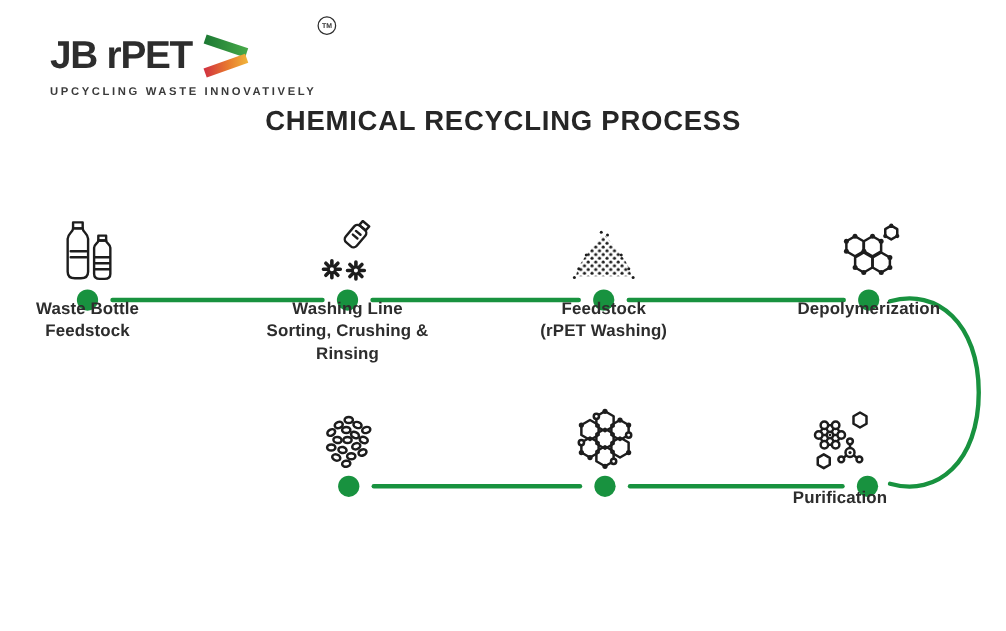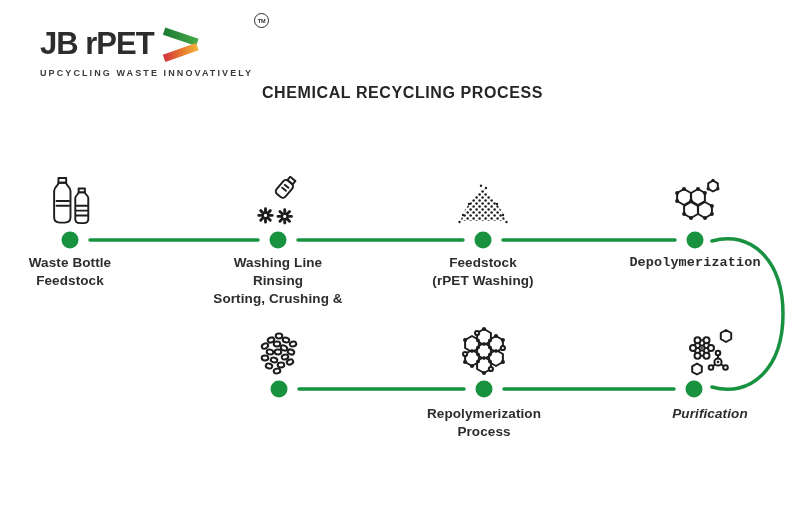--- a/index.html
+++ b/index.html
@@ -18,28 +18,28 @@
     position:absolute;right:-16px;top:-9px;width:13px;height:13px;border:1.4px solid #2d2d2d;
     border-radius:50%;font-size:5.5px;font-weight:700;color:#2d2d2d;
     display:flex;align-items:center;justify-content:center;letter-spacing:0;
   }
   .tagline{
     margin-top:4px;font-size:9px;font-weight:700;color:#3a3a3a;letter-spacing:2.1px;white-space:nowrap;
   }
   
   .page-title{
     position:absolute;left:0;right:0;top:84px;text-align:center;
-    font-size:16px;font-weight:800;color:#262626;letter-spacing:0.6px;
+    font-size:22px;font-weight:800;color:#262626;letter-spacing:0.6px;
   }
   
   .connector-svg{position:absolute;left:0;top:0;}
   .step{position:absolute;width:180px;display:flex;flex-direction:column;align-items:center;}
   .step-icon{height:50px;display:flex;align-items:flex-end;justify-content:center;}
   .step-label{
-    margin-top:28px;text-align:center;font-size:13.5px;font-weight:700;color:#2d2d2d;
+    margin-top:12px;text-align:center;font-size:13.5px;font-weight:700;color:#2d2d2d;
     line-height:18px;letter-spacing:0.1px;
   }
   .step-label span{display:block;}
   .ic{stroke:#1d1d1d;fill:none;stroke-width:2;stroke-linecap:round;stroke-linejoin:round;}
 </style>
 </head>
 <body>
 
 <div id="canvas">
 
@@ -118,22 +118,22 @@
           <circle r="2.6" fill="#fff" stroke-width="1.8"></circle>
         </g>
         <g stroke-width="3" transform="translate(33,42)">
           <path d="M-7,0 H7 M0,-7 V7 M-5,-5 L5,5 M-5,5 L5,-5"></path>
           <circle r="2.6" fill="#fff" stroke-width="1.8"></circle>
         </g>
       </svg>
     </div>
     <div class="step-label">
       <span>Washing Line</span>
+      <span>Sorting, Crushing &amp;</span>
       <span>Rinsing</span>
-      <span>Sorting, Crushing &amp;</span>
     </div>
   </div>
 
   <div class="step" style="left:393px;top:176px;">
     <div class="step-icon">
       <svg width="52" height="42" viewBox="0 0 52 42">
         <defs>
           <pattern id="flk" width="6" height="6" patternUnits="userSpaceOnUse">
             <circle cx="1.6" cy="1.6" r="1.25" fill="#1d1d1d"></circle>
             <circle cx="4.6" cy="4.6" r="1.25" fill="#1d1d1d"></circle>
@@ -151,21 +151,21 @@
             <circle cx="40" cy="20" r="1.2"></circle>
         </g>
       </svg>
     </div>
     <div class="step-label">
       <span>Feedstock</span>
       <span>(rPET Washing)</span>
     </div>
   </div>
 
-  <div class="step" style="left:605px;top:176px;font-family:Liberation Mono, monospace;">
+  <div class="step" style="left:605px;top:176px;">
     <div class="step-icon">
       <svg width="56" height="50" viewBox="0 0 56 50" class="ic" stroke-width="1.8">
         <polygon points="17,13 23.9,17 23.9,25 17,29 10.1,25 10.1,17"></polygon>
         <polygon points="31,13 37.9,17 37.9,25 31,29 24.1,25 24.1,17"></polygon>
         <polygon points="24,26 30.9,30 30.9,38 24,42 17.1,38 17.1,30"></polygon>
         <polygon points="38,26 44.9,30 44.9,38 38,42 31.1,38 31.1,30"></polygon>
         <polygon points="46,4.5 50.8,7.3 50.8,12.8 46,15.5 41.2,12.8 41.2,7.3"></polygon>
         <g fill="#1d1d1d" stroke="none">
           <circle cx="17" cy="13" r="2"></circle>
             <circle cx="31" cy="13" r="2"></circle>
@@ -182,21 +182,21 @@
           <circle cx="50.8" cy="12.8" r="1.7"></circle>
             <circle cx="41.2" cy="12.8" r="1.7"></circle>
         </g>
       </svg>
     </div>
     <div class="step-label">
       <span>Depolymerization</span>
     </div>
   </div>
 
-  <div class="step" style="left:620px;top:327px;font-style:italic;">
+  <div class="step" style="left:582px;top:327px;">
     <div class="step-icon">
       <svg width="54" height="50" viewBox="0 0 54 50" class="ic" stroke-width="1.8">
         <polygon points="28,21 23.5,28.8 14.5,28.8 10,21 14.5,13.2 23.5,13.2"></polygon>
         <path d="M19,21 L28,21 M19,21 L23.5,28.8 M19,21 L14.5,28.8 M19,21 L10,21 M19,21 L14.5,13.2 M19,21 L23.5,13.2"></path>
         <g fill="#fff">
           <circle cx="28" cy="21" r="3"></circle>
             <circle cx="23.5" cy="28.8" r="3"></circle>
           <circle cx="14.5" cy="28.8" r="3"></circle>
             <circle cx="10" cy="21" r="3"></circle>
           <circle cx="14.5" cy="13.2" r="3"></circle>
@@ -239,24 +239,20 @@
           <circle cx="38" cy="11" r="2.1"></circle>
             <circle cx="14" cy="41" r="2.1"></circle>
         </g>
         <g fill="#fff">
           <circle cx="19.1" cy="8" r="2.1"></circle>
             <circle cx="44.9" cy="23" r="2.1"></circle>
           <circle cx="32.9" cy="44" r="2.1"></circle>
             <circle cx="7.1" cy="29" r="2.1"></circle>
         </g>
       </svg>
-    </div>
-    <div class="step-label">
-      <span>Repolymerization</span>
-      <span>Process</span>
     </div>
   </div>
 
   <div class="step" style="left:189px;top:327px;">
     <div class="step-icon">
       <svg width="50" height="46" viewBox="0 0 50 46" class="ic" stroke-width="1.9">
         <ellipse cx="25" cy="5" rx="3.3" ry="2.4"></ellipse>
         <ellipse cx="17" cy="9" rx="3.3" ry="2.4" transform="rotate(-20 17 9)"></ellipse>
         <ellipse cx="32" cy="9" rx="3.3" ry="2.4" transform="rotate(15 32 9)"></ellipse>
         <ellipse cx="11" cy="15" rx="3.3" ry="2.4" transform="rotate(-30 11 15)"></ellipse>

